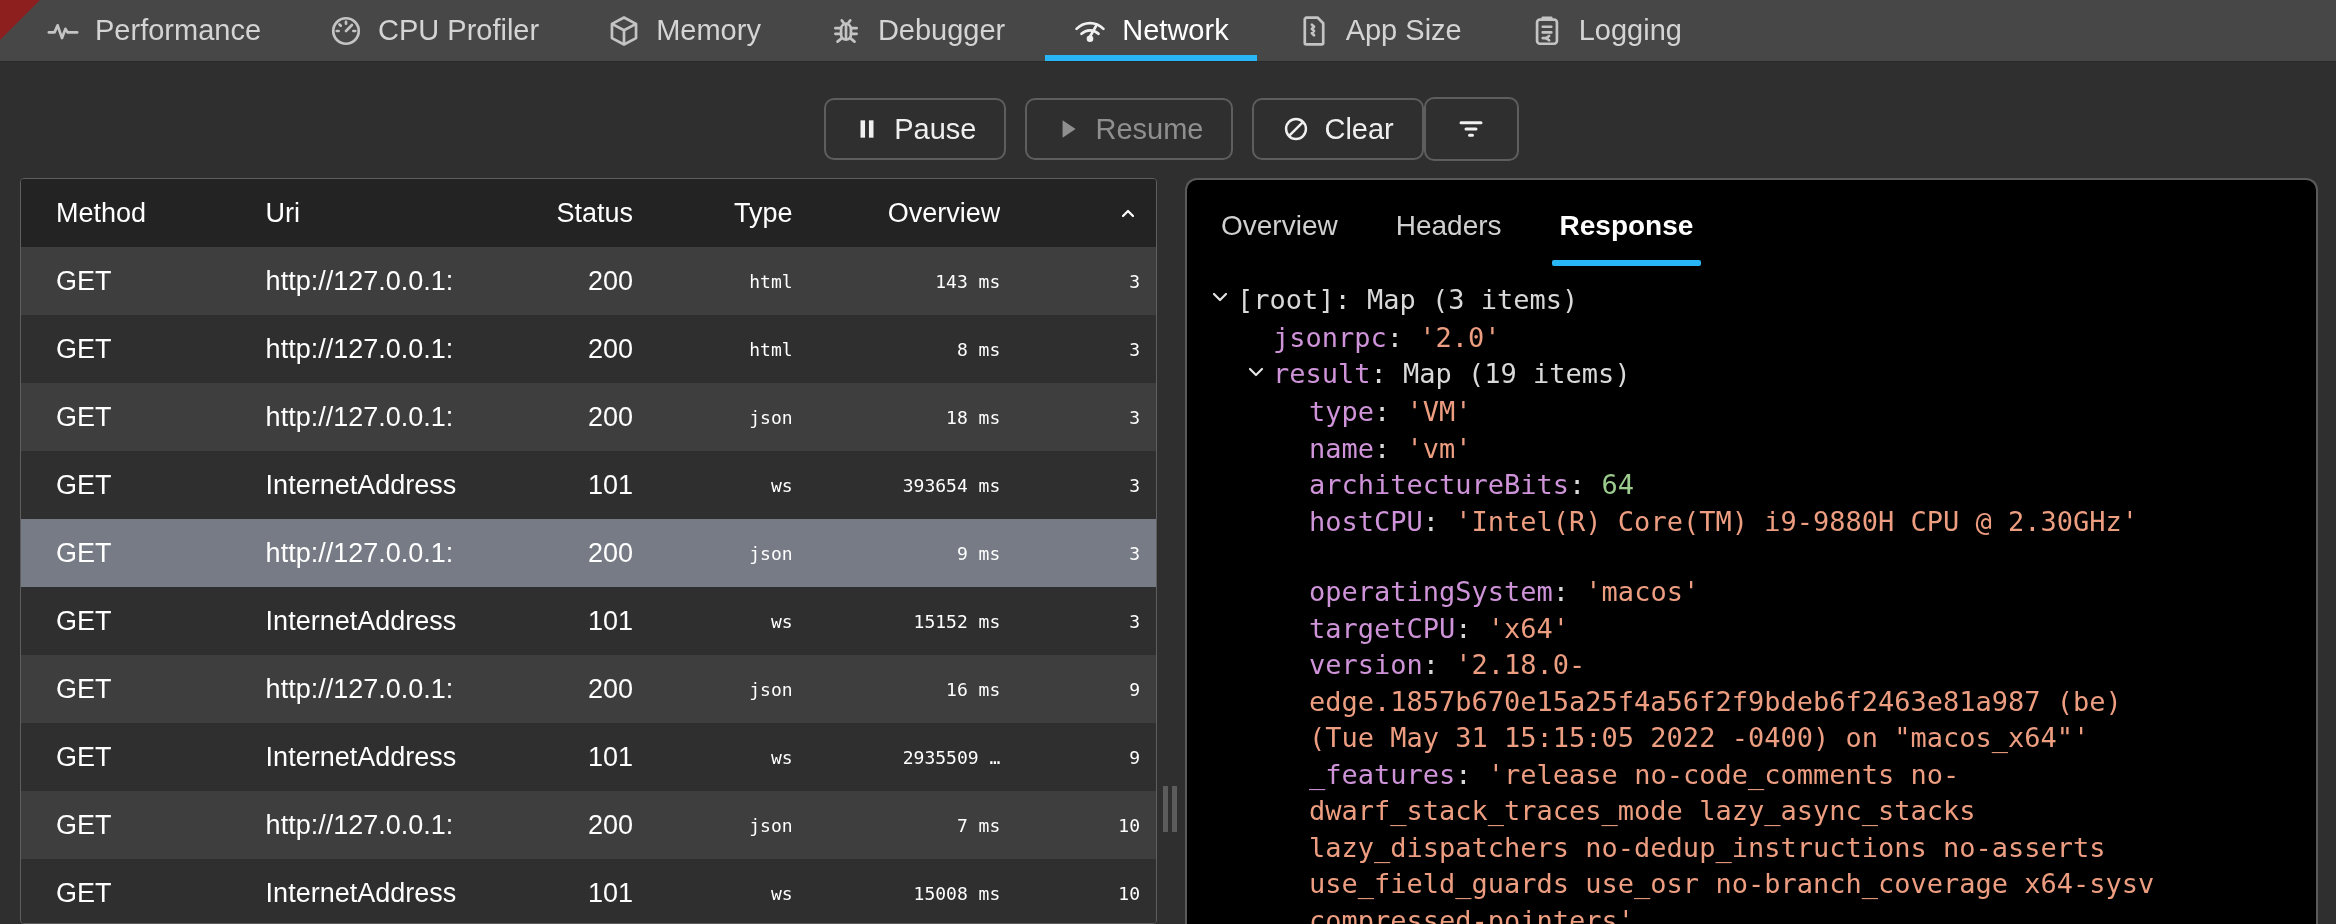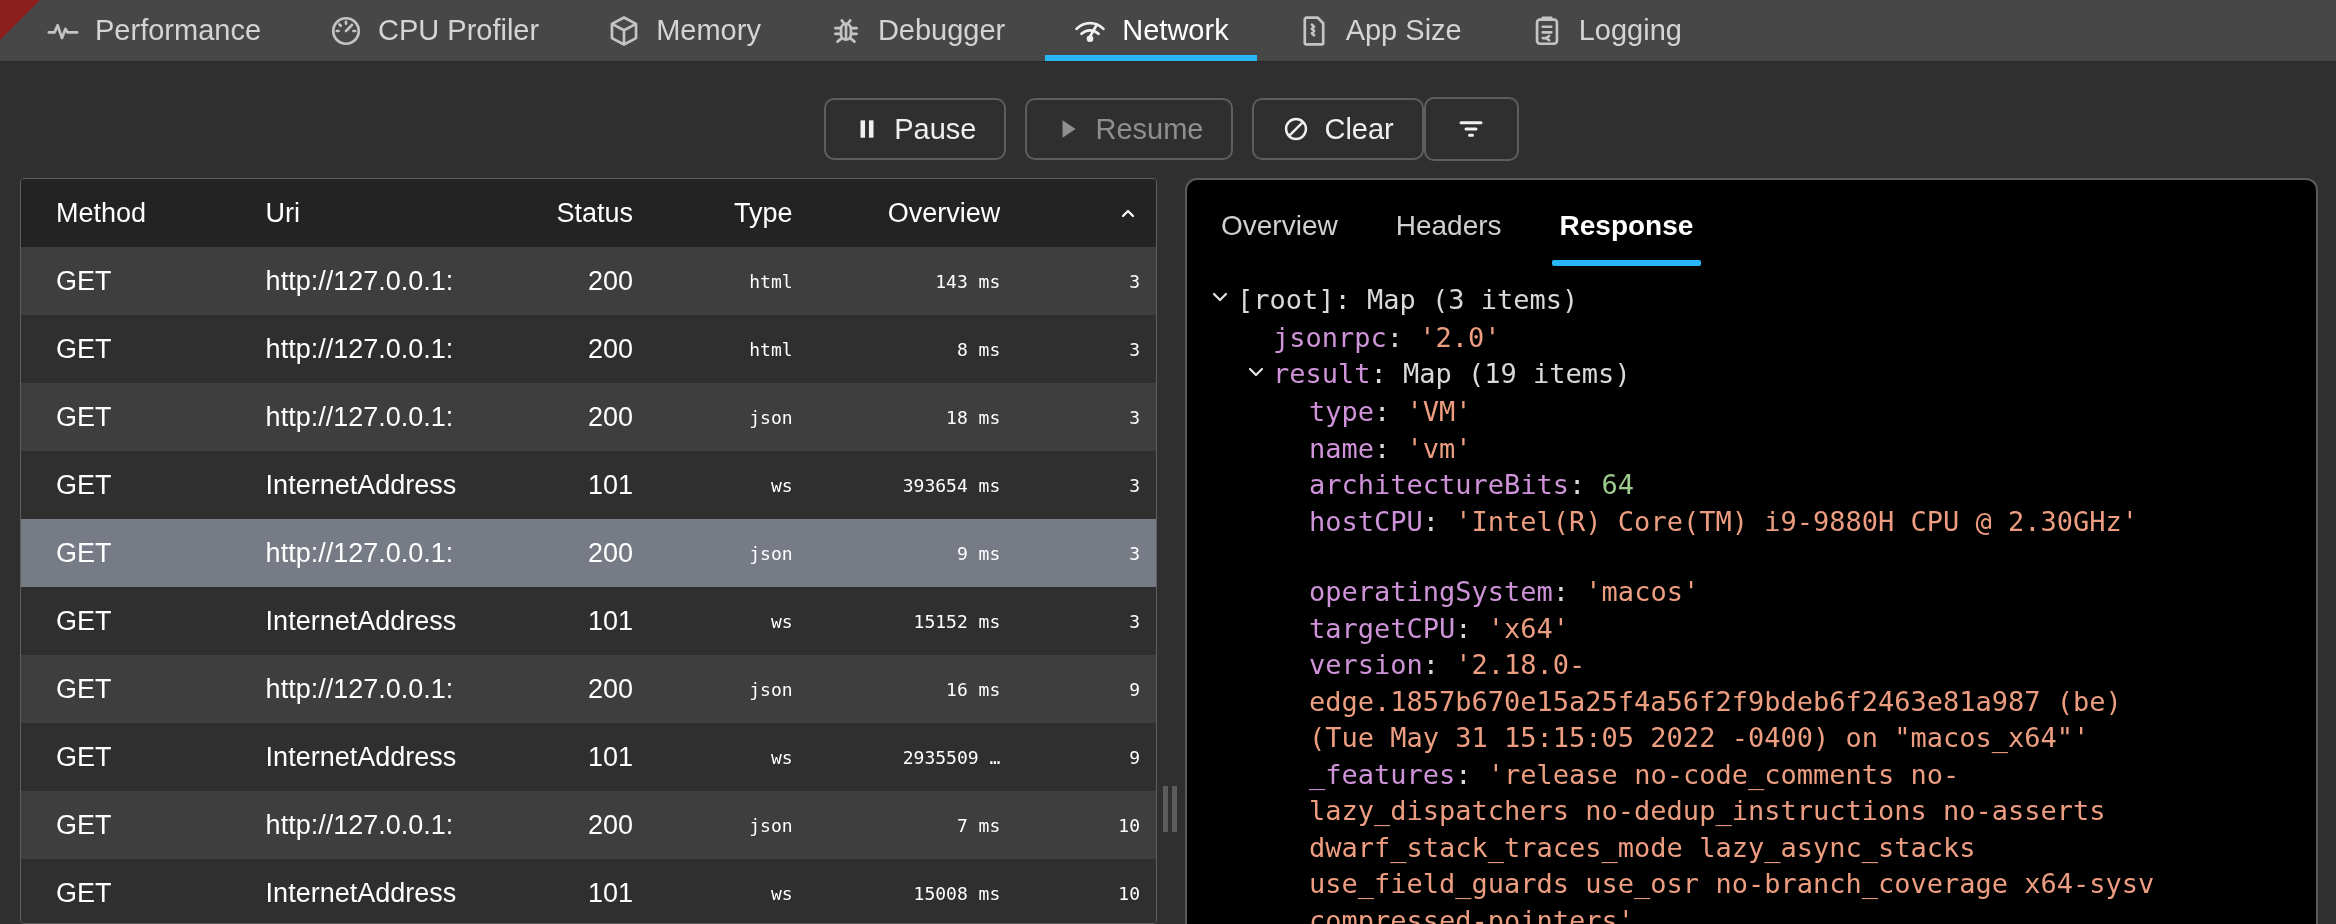--- a/index.html
+++ b/index.html
@@ -322,19 +322,19 @@
         <div class="tree-line" style="padding-left: 72px;"><span class="caret-slot"></span><span class="seg-key">type</span><span class="seg-plain">: </span><span class="seg-string">'VM'</span></div>
         <div class="tree-line" style="padding-left: 72px;"><span class="caret-slot"></span><span class="seg-key">name</span><span class="seg-plain">: </span><span class="seg-string">'vm'</span></div>
         <div class="tree-line" style="padding-left: 72px;"><span class="caret-slot"></span><span class="seg-key">architectureBits</span><span class="seg-plain">: </span><span class="seg-number">64</span></div>
         <div class="tree-line" style="padding-left: 72px;"><span class="caret-slot"></span><span class="seg-key">hostCPU</span><span class="seg-plain">: </span><span class="seg-string">'Intel(R) Core(TM) i9-9880H CPU @ 2.30GHz'</span></div>
         <div class="tree-line" style="padding-left: 72px; margin-top: 34px;"><span class="caret-slot"></span><span class="seg-key">operatingSystem</span><span class="seg-plain">: </span><span class="seg-string">'macos'</span></div>
         <div class="tree-line" style="padding-left: 72px;"><span class="caret-slot"></span><span class="seg-key">targetCPU</span><span class="seg-plain">: </span><span class="seg-string">'x64'</span></div>
         <div class="tree-line" style="padding-left: 72px;"><span class="caret-slot"></span><span class="seg-key">version</span><span class="seg-plain">: </span><span class="seg-string">'2.18.0-</span></div>
         <div class="tree-line" style="padding-left: 72px;"><span class="caret-slot"></span><span class="seg-string">edge.1857b670e15a25f4a56f2f9bdeb6f2463e81a987 (be)</span></div>
         <div class="tree-line" style="padding-left: 72px;"><span class="caret-slot"></span><span class="seg-string">(Tue May 31 15:15:05 2022 -0400) on "macos_x64"'</span></div>
         <div class="tree-line" style="padding-left: 72px;"><span class="caret-slot"></span><span class="seg-key">_features</span><span class="seg-plain">: </span><span class="seg-string">'release no-code_comments no-</span></div>
+        <div class="tree-line" style="padding-left: 72px;"><span class="caret-slot"></span><span class="seg-string">dwarf_stack_traces_mode lazy_async_stacks</span></div>
         <div class="tree-line" style="padding-left: 72px;"><span class="caret-slot"></span><span class="seg-string">lazy_dispatchers no-dedup_instructions no-asserts</span></div>
-        <div class="tree-line" style="padding-left: 72px;"><span class="caret-slot"></span><span class="seg-string">dwarf_stack_traces_mode lazy_async_stacks</span></div>
         <div class="tree-line" style="padding-left: 72px;"><span class="caret-slot"></span><span class="seg-string">use_field_guards use_osr no-branch_coverage x64-sysv</span></div>
         <div class="tree-line" style="padding-left: 72px;"><span class="caret-slot"></span><span class="seg-string">compressed-pointers'</span></div>
       </div>
   </div>
 </div>
 
 </body></html>

